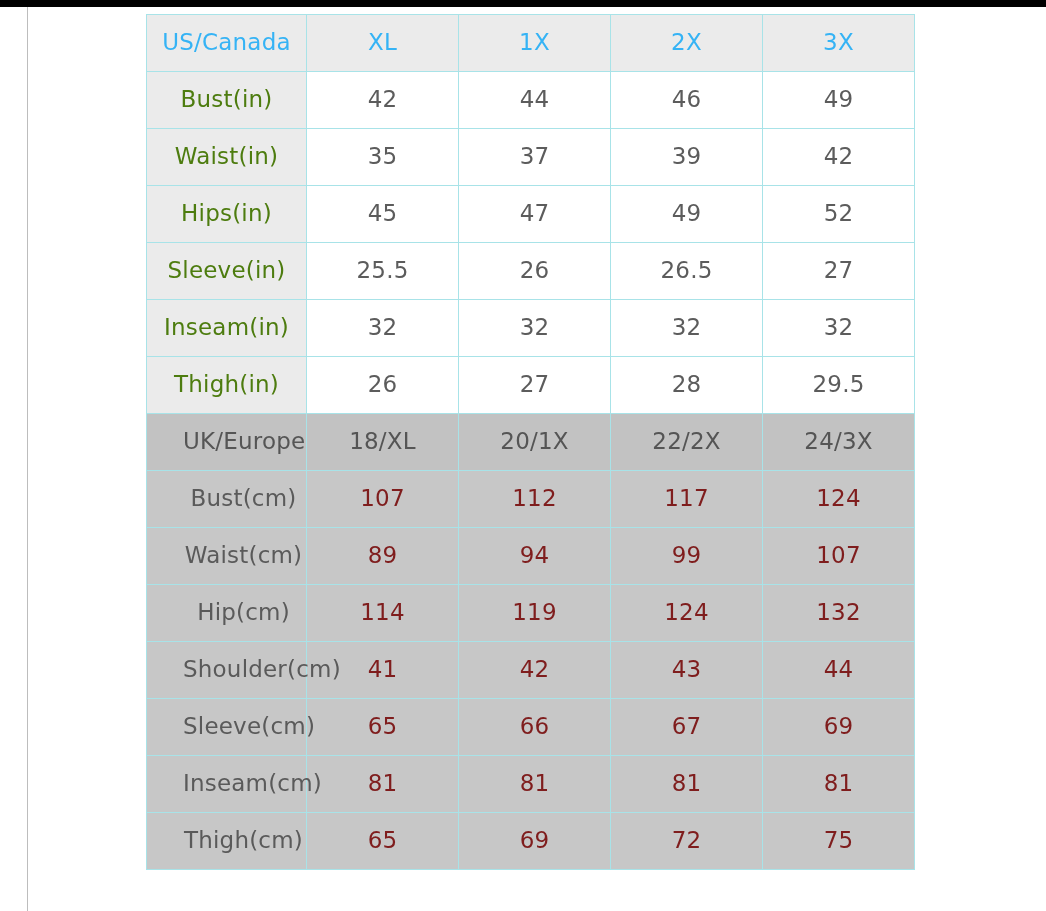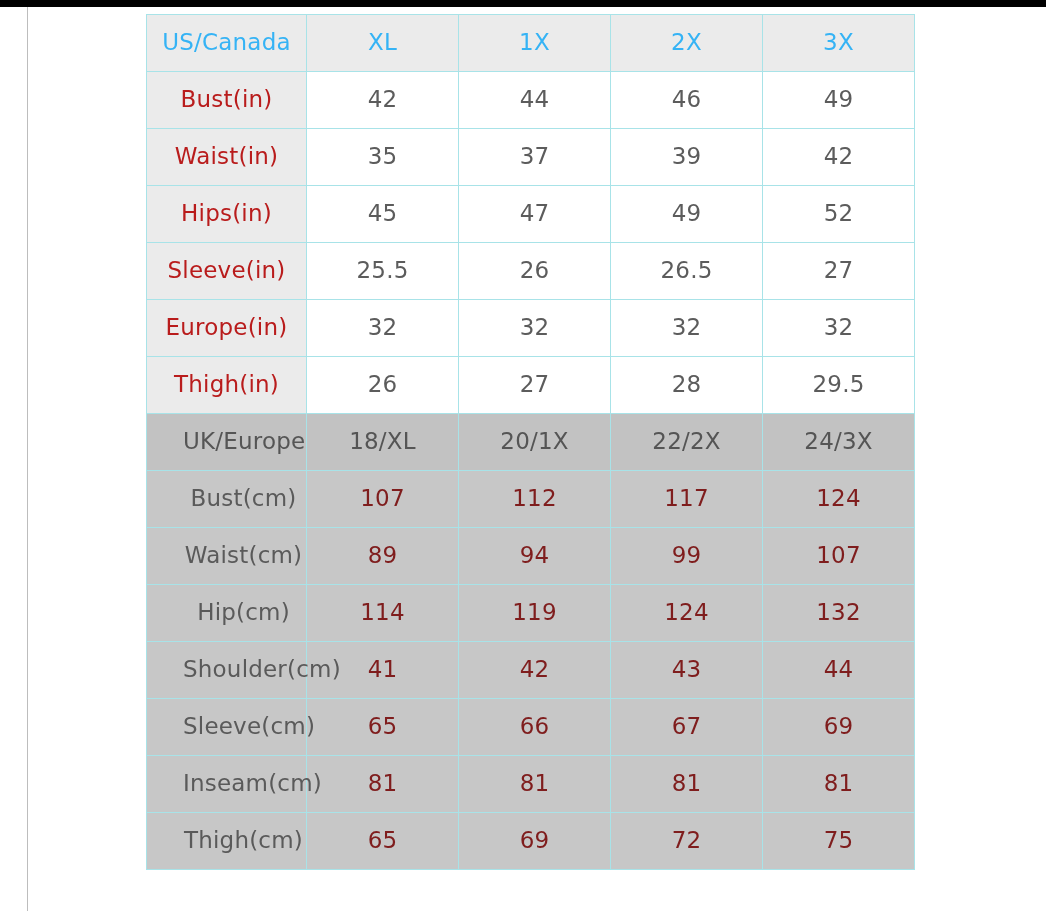--- a/index.html
+++ b/index.html
@@ -52,21 +52,21 @@
     padding: 0 2px;
     box-sizing: border-box;
     letter-spacing: 0.2px;
   }
   col.label-col { width: 160px; }
   col.val-col   { width: 152px; }
 
   
   tr.imperial td.rowlabel {
     background: #ebebeb;
-    color: #b91c1c;
+    color: #4d7c0f;
     font-size: 23px;
   }
   tr.imperial td.value {
     background: #ffffff;
     color: #5c5c5c;
   }
   tr.header-row td.rowlabel {
     background: #ebebeb;
     color: #35b3f5;
   }
@@ -138,21 +138,21 @@
         <td class="value">52</td>
       </tr>
       <tr class="imperial">
         <td class="rowlabel">Sleeve(in)</td>
         <td class="value">25.5</td>
         <td class="value">26</td>
         <td class="value">26.5</td>
         <td class="value">27</td>
       </tr>
       <tr class="imperial">
-        <td class="rowlabel">Europe(in)</td>
+        <td class="rowlabel">Inseam(in)</td>
         <td class="value">32</td>
         <td class="value">32</td>
         <td class="value">32</td>
         <td class="value">32</td>
       </tr>
       <tr class="imperial">
         <td class="rowlabel">Thigh(in)</td>
         <td class="value">26</td>
         <td class="value">27</td>
         <td class="value">28</td>

